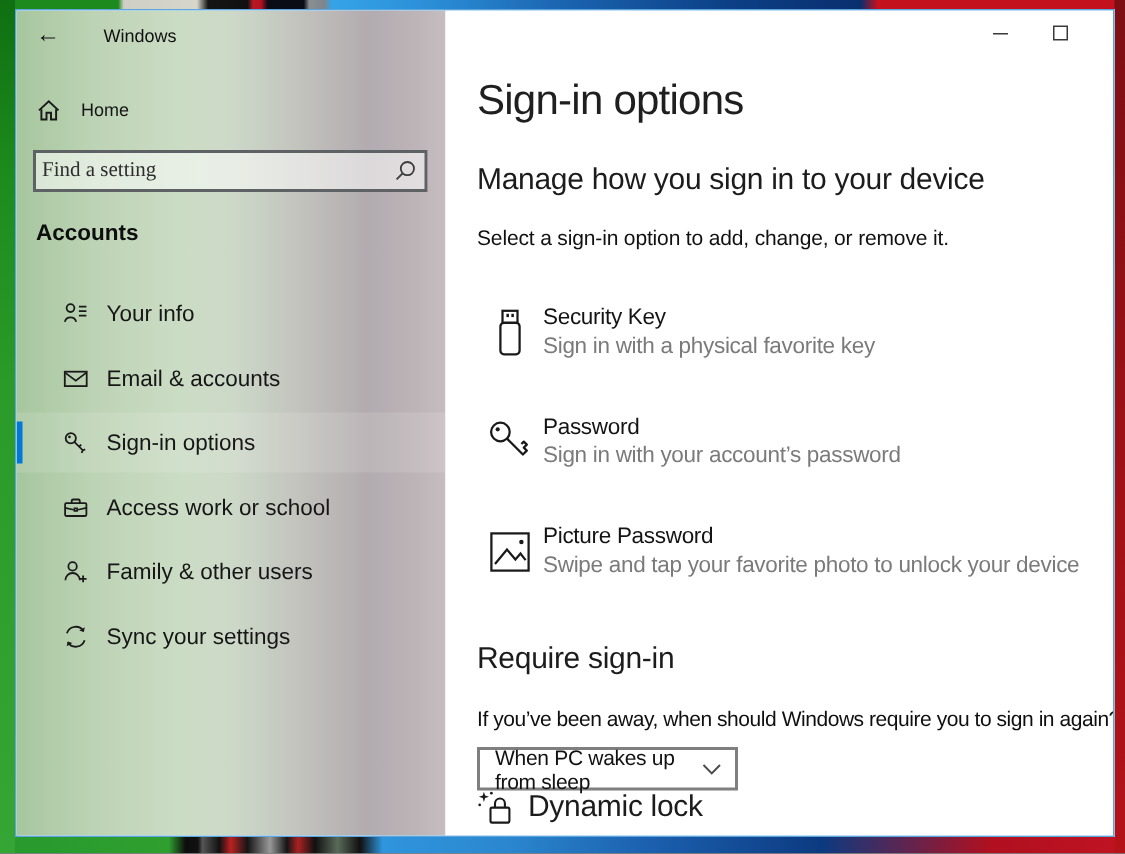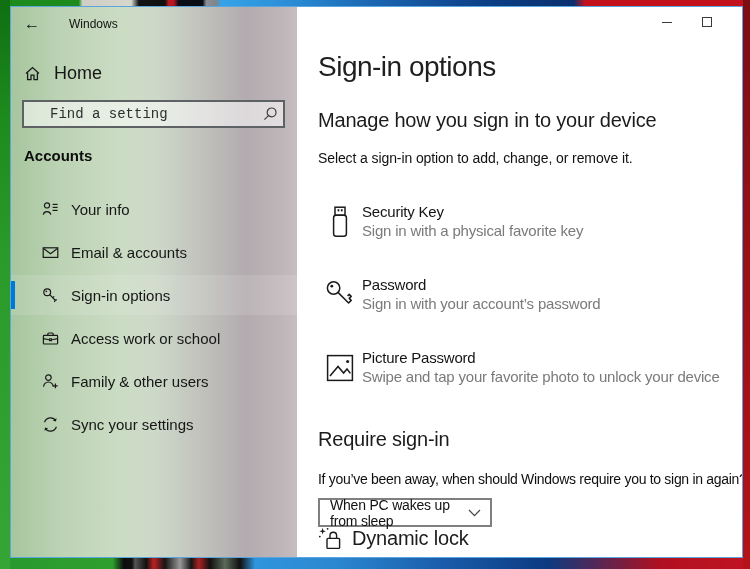--- a/index.html
+++ b/index.html
@@ -27,28 +27,28 @@
   
   .sidebar {
     width:286px; flex:0 0 286px; position:relative; overflow:hidden;
     background:linear-gradient(90deg,#a6c69e 0%,#bdd3b5 18%,#cbdcc4 38%,#cdd9c8 50%,#c2c3bd 66%,#b2abaf 82%,#bdb4b7 93%,#c6bdc0 100%);
   }
   .sb-titlebar { height:34px; display:flex; align-items:center; padding-left:13px; }
   .back-btn { width:30px; font-size:16px; color:#111; background:none; border:none; text-align:left; cursor:default; }
   .app-title { font-size:12px; color:#111; margin-left:15px; }
   .home-row { margin-top:19px; height:26px; display:flex; align-items:center; padding-left:13px; }
   .home-row .ic { width:17px; height:17px; margin-right:13px; }
-  .home-label { font-size:18px; color:#161616; }
+  .home-label { font-size:12px; color:#161616; }
   .searchbox {
     margin:14px 12px 0 11px; height:28px; border:2px solid #5f6265;
     background:rgba(255,255,255,0.55); display:flex; align-items:center;
   }
   .searchbox input {
     flex:1; border:none; background:transparent; outline:none;
-    font-family:Liberation Mono, monospace; font-size:14px; color:#222; padding-left:26px;
+    font-family:Liberation Serif, serif; font-size:14px; color:#222; padding-left:4px;
   }
   .searchbox input::placeholder { color:#2e2e2e; opacity:1; }
   .search-btn { width:26px; height:24px; background:none; border:none; display:flex; align-items:center; justify-content:center; }
   .section-heading { margin:19px 0 0 13px; font-size:15px; font-weight:bold; color:#0d0d0d; }
   .nav { margin-top:25px; }
   .nav-item { position:relative; height:40px; margin-bottom:3px; display:flex; align-items:center; padding-left:31px; cursor:default; }
   .nav-item .ic { width:17px; height:17px; margin-right:12px; flex:0 0 17px; }
   .nav-label { font-size:15px; color:#161616; }
   .nav-item.selected { background:rgba(255,255,255,0.12); }
   .accent-bar { position:absolute; left:0; top:6px; width:4px; height:28px; background:#0078d7; }

